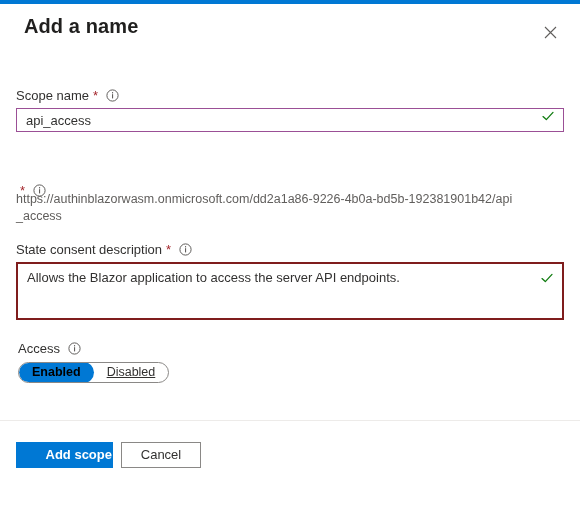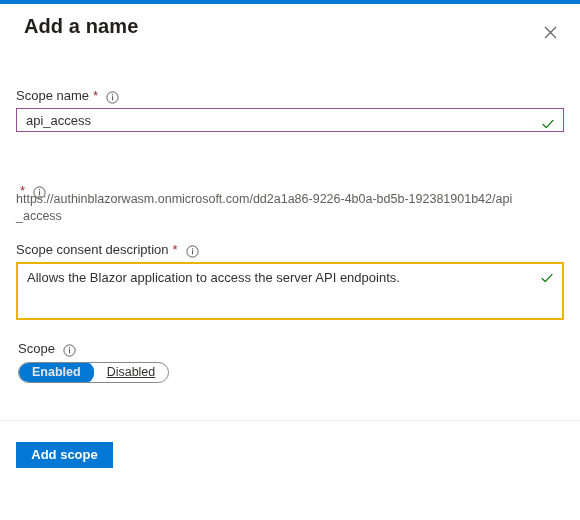--- a/index.html
+++ b/index.html
@@ -68,21 +68,21 @@
     height: 360px;
   }
 
   .field-label {
     position: absolute;
     font-size: 13px;
     color: #323130;
     line-height: 16px;
     white-space: nowrap;
     display: flex;
-    align-items: center;
+    align-items: flex-start;
   }
   .field-label .label-text { display: inline-block; }
   .required-star {
     color: #a4262c;
     margin-left: 4px;
     font-size: 13px;
     line-height: 16px;
   }
   .info-icon {
     display: inline-block;
@@ -92,24 +92,24 @@
     position: relative;
     top: 1px;
   }
   .info-icon svg { display: block; }
 
   
   .text-input-wrap {
     position: absolute;
     background: #ffffff;
     display: flex;
-    align-items: flex-end;
+    align-items: flex-start;
   }
   .text-input-wrap.purple { border: 1px solid #8a2be2; border-color: #9b4f96; }
-  .text-input-wrap.blue   { border: 2px solid #eab308; }
+  .text-input-wrap.blue   { border: 2px solid #7f1d1d; }
 
   .text-input {
     border: none;
     outline: none;
     background: transparent;
     font-family: "Liberation Sans", sans-serif;
     font-size: 13px;
     color: #323130;
     width: 100%;
     height: 100%;
@@ -162,23 +162,22 @@
     line-height: 21px;
     padding: 0 13px;
     font-size: 12.5px;
     border-radius: 11px;
     cursor: pointer;
     user-select: none;
     white-space: nowrap;
   }
   .toggle-option.selected {
     background: #0078d4;
-    color: #e5e5e5;
+    color: #000000;
     font-weight: 600;
-    border-radius: 9px;
   }
   .toggle-option.unselected {
     background: transparent;
     color: #323130;
     text-decoration: underline;
   }
 
   
   #footer-divider {
     position: absolute;
@@ -207,20 +206,21 @@
     cursor: pointer;
     padding: 0;
   }
   #add-scope-button {
     left: 16px;
     width: 97px;
     background: #0078d4;
     color: #ffffff;
     border: 1px solid #0078d4;
     font-weight: 600;
+    text-align: right;
   }
   #cancel-button {
     left: 121px;
     width: 80px;
     background: #ffffff;
     color: #323130;
     border: 1px solid #8a8886;
   }
 </style>
 </head>
@@ -270,54 +270,55 @@
       <svg width="13" height="13" viewBox="0 0 13 13" aria-hidden="true">
         <circle cx="6.5" cy="6.5" r="5.6" fill="none" stroke="#605e5c" stroke-width="1"></circle>
         <rect x="6" y="5.2" width="1.1" height="4.2" fill="#605e5c"></rect>
         <rect x="6" y="3.1" width="1.1" height="1.3" fill="#605e5c"></rect>
       </svg>
     </span>
   </div>
 
 
   <div class="field-label" style="left:16px; top:182px;">
-    <span class="label-text">Scope consent description</span>
+    <span class="label-text">State consent description</span>
     <span class="required-star">*</span>
     <span class="info-icon">
       <svg width="13" height="13" viewBox="0 0 13 13" aria-hidden="true">
         <circle cx="6.5" cy="6.5" r="5.6" fill="none" stroke="#605e5c" stroke-width="1"></circle>
         <rect x="6" y="5.2" width="1.1" height="4.2" fill="#605e5c"></rect>
         <rect x="6" y="3.1" width="1.1" height="1.3" fill="#605e5c"></rect>
       </svg>
     </span>
   </div>
 
   <div class="text-input-wrap blue" style="left:16px; top:202px; width:548px; height:58px; align-items:flex-start;">
     <textarea class="text-input" rows="3" style="">Allows the Blazor application to access the server API endpoints.</textarea>
     <span class="valid-check at-top">
       <svg width="14" height="14" viewBox="0 0 14 14" aria-hidden="true">
         <path d="M2 7.6 L5.3 10.6 L12 3.4" stroke="#107c10" stroke-width="1.3" fill="none" stroke-linecap="round" stroke-linejoin="round"></path>
       </svg>
     </span>
   </div>
 
   <div class="field-label" style="left:18px; top:281px;">
-    <span class="label-text">Scope</span>
+    <span class="label-text">Access</span>
     <span class="info-icon">
       <svg width="13" height="13" viewBox="0 0 13 13" aria-hidden="true">
         <circle cx="6.5" cy="6.5" r="5.6" fill="none" stroke="#605e5c" stroke-width="1"></circle>
         <rect x="6" y="5.2" width="1.1" height="4.2" fill="#605e5c"></rect>
         <rect x="6" y="3.1" width="1.1" height="1.3" fill="#605e5c"></rect>
       </svg>
     </span>
   </div>
 
   <div id="state-toggle" style="top:302px;">
     <div class="toggle-option selected">Enabled</div>
     <div class="toggle-option unselected">Disabled</div>
   </div>
 
 </div>
 
 <div id="footer-divider"></div>
 <div id="footer-actions">
   <button class="action-button" id="add-scope-button">Add scope</button>
+  <button class="action-button" id="cancel-button">Cancel</button>
 </div>
 
 </body></html>

